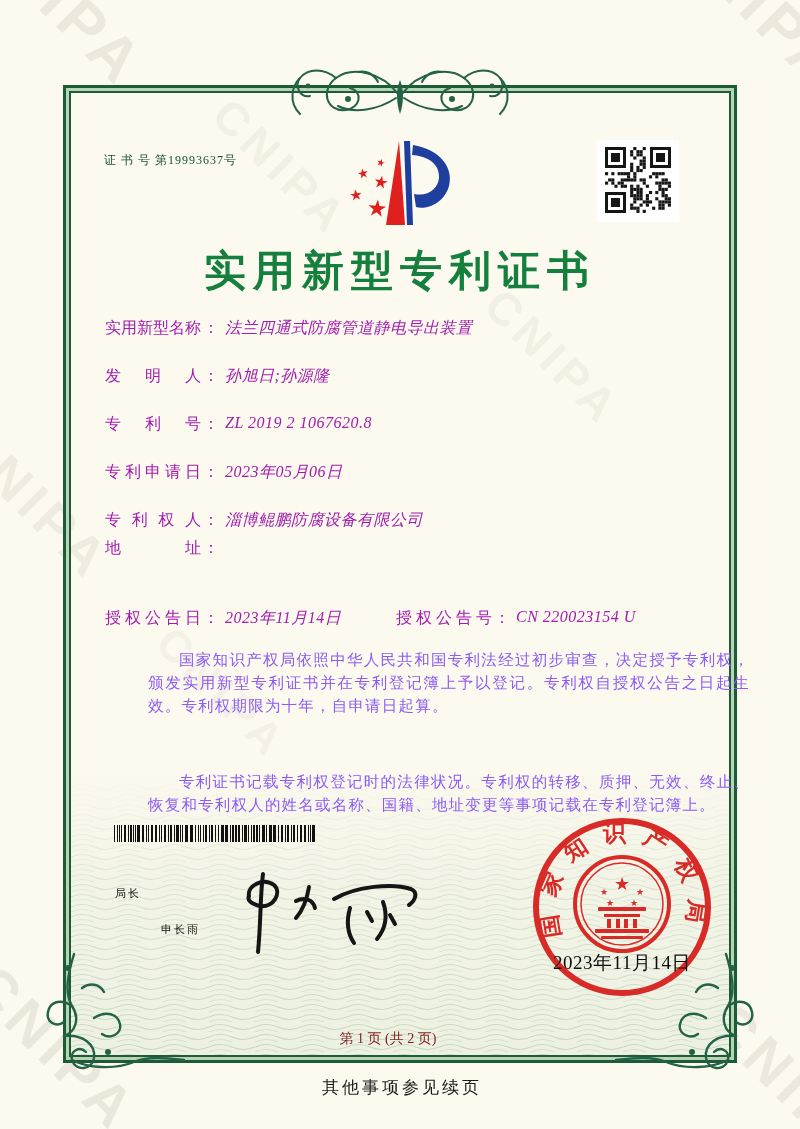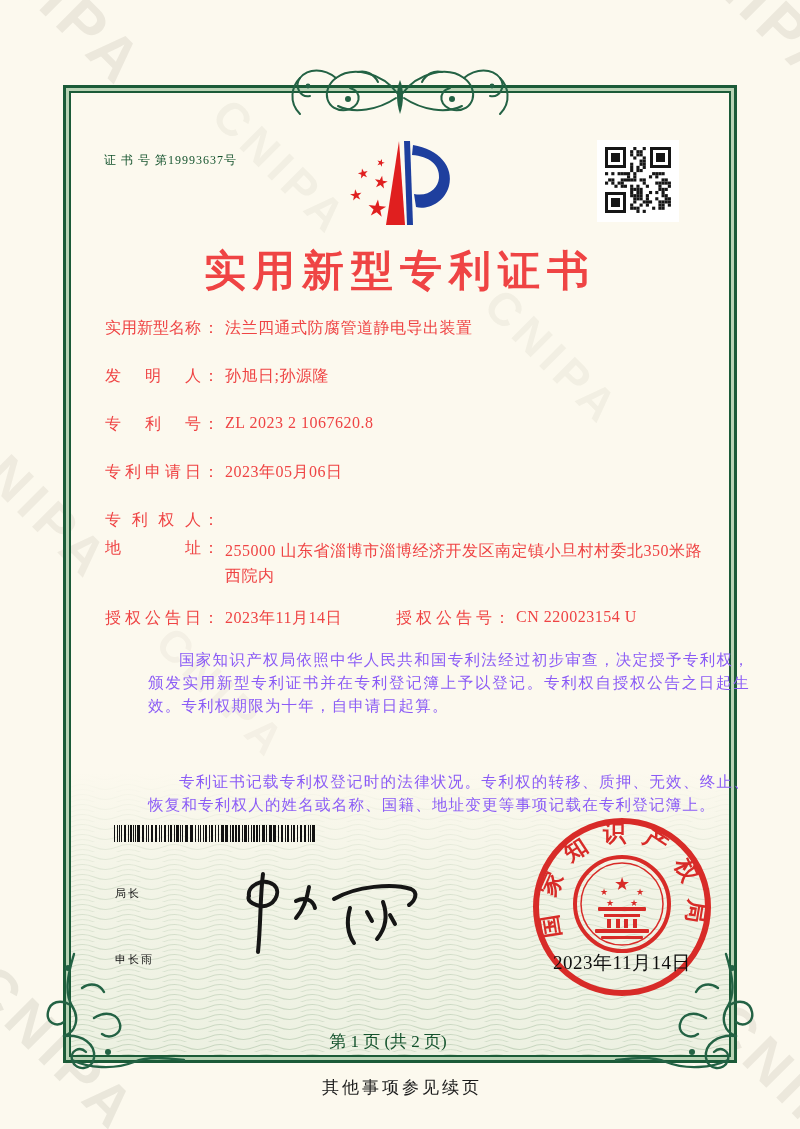--- a/index.html
+++ b/index.html
@@ -29,48 +29,48 @@
 
   .ornament { position:absolute; }
 
   .cert-no { position:absolute; left:104px; top:152px; font-size:12px; color:#14532d; letter-spacing:1px; }
 
   .logo { position:absolute; left:333px; top:128px; }
   .qr-wrap { position:absolute; left:597px; top:140px; width:82px; height:82px; background:#ffffff; }
   .qr-wrap svg { position:absolute; left:6px; top:5px; }
 
   .title { position:absolute; left:0; top:243px; width:800px; text-align:center;
-           font-size:42px; font-weight:bold; color:#ef4444; letter-spacing:7px; }
+           font-size:42px; font-weight:bold; color:#15803d; letter-spacing:7px; }
 
   .row { position:absolute; left:105px; display:flex; align-items:flex-start;
-         font-size:16px; color:#ef4444;justify-content:flex-end; }
+         font-size:16px; color:#a21caf;justify-content:flex-end; }
   .flabel { display:inline-block; width:96px; text-align:justify; text-align-last:justify; }
   .colon { display:inline-block; margin:0 6px 0 2px; }
-  .fvalue { display:inline-block; letter-spacing:0.5px; }
+  .fvalue { display:inline-block; letter-spacing:0.5px;font-style:italic; }
   .addr { width:482px; line-height:25px; }
 
   .para { position:absolute; left:100px; width:602px; font-size:15.5px; line-height:23px;
           color:#8b5cf6; text-indent:2em; letter-spacing:1.2px; text-align:justify;margin-left:48px; }
   .para1 { top:648px; }
   .para2 { top:770px; }
 
   .barcode { position:absolute; left:113px; top:825px; }
 
   .signer { position:absolute; left:115px; font-size:11px; color:#111;
             font-family:"Liberation Sans","DejaVu Sans",sans-serif; letter-spacing:2px; }
   .signer-role { top:886px; }
-  .signer-name { top:952px; }
+  .signer-name { top:922px;margin-left:46px; }
   .signature { position:absolute; left:233px; top:860px; }
 
   .seal { position:absolute; left:527px; top:812px; opacity:0.95; }
   .seal-date { position:absolute; left:527px; top:950px; width:190px; text-align:center;
                font-size:19px; color:#0d0d0d; letter-spacing:0.5px; }
 
   .page-info { position:absolute; left:0; top:1030px; width:776px; text-align:center;
-               font-size:17px; color:#14532d; }
+               font-size:14px; color:#7f1d1d; }
   .cont-note { position:absolute; left:0; top:1076px; width:760px; text-align:center;
                font-size:17px; color:#1a1a1a; letter-spacing:3px;padding-left:44px; }
 </style>
 </head>
 <body>
 
 <div class="page">
 
   <div class="wm wm1">CNIPA</div>
   <div class="wm wm2">CNIPA</div>
@@ -294,35 +294,35 @@
       <span class="fvalue">法兰四通式防腐管道静电导出装置</span>
   </div>
   <div class="row" style="top:366px">
     <span class="flabel">发明人</span>
       <span class="colon">：</span>
       <span class="fvalue">孙旭日;孙源隆</span>
   </div>
   <div class="row" style="top:414px">
     <span class="flabel">专利号</span>
       <span class="colon">：</span>
-      <span class="fvalue">ZL 2023 2 1067620.8</span>
+      <span class="fvalue">ZL 2019 2 1067620.8</span>
   </div>
   <div class="row" style="top:462px">
     <span class="flabel">专利申请日</span>
       <span class="colon">：</span>
       <span class="fvalue">2023年05月06日</span>
   </div>
   <div class="row" style="top:510px">
     <span class="flabel">专利权人</span>
       <span class="colon">：</span>
+      <span class="fvalue">淄博鲲鹏防腐设备有限公司</span>
   </div>
   <div class="row" style="top:538px">
     <span class="flabel">地址</span>
       <span class="colon">：</span>
-      <span class="fvalue addr">255000 山东省淄博市淄博经济开发区南定镇小旦村村委北350米路西院内</span>
   </div>
   <div class="row" style="top:608px">
     <span class="flabel">授权公告日</span>
       <span class="colon">：</span>
       <span class="fvalue">2023年11月14日</span>
   </div>
   <div class="row" style="top:608px; left:396px;">
     <span class="flabel">授权公告号</span>
       <span class="colon">：</span>
       <span class="fvalue">CN 220023154 U</span>

